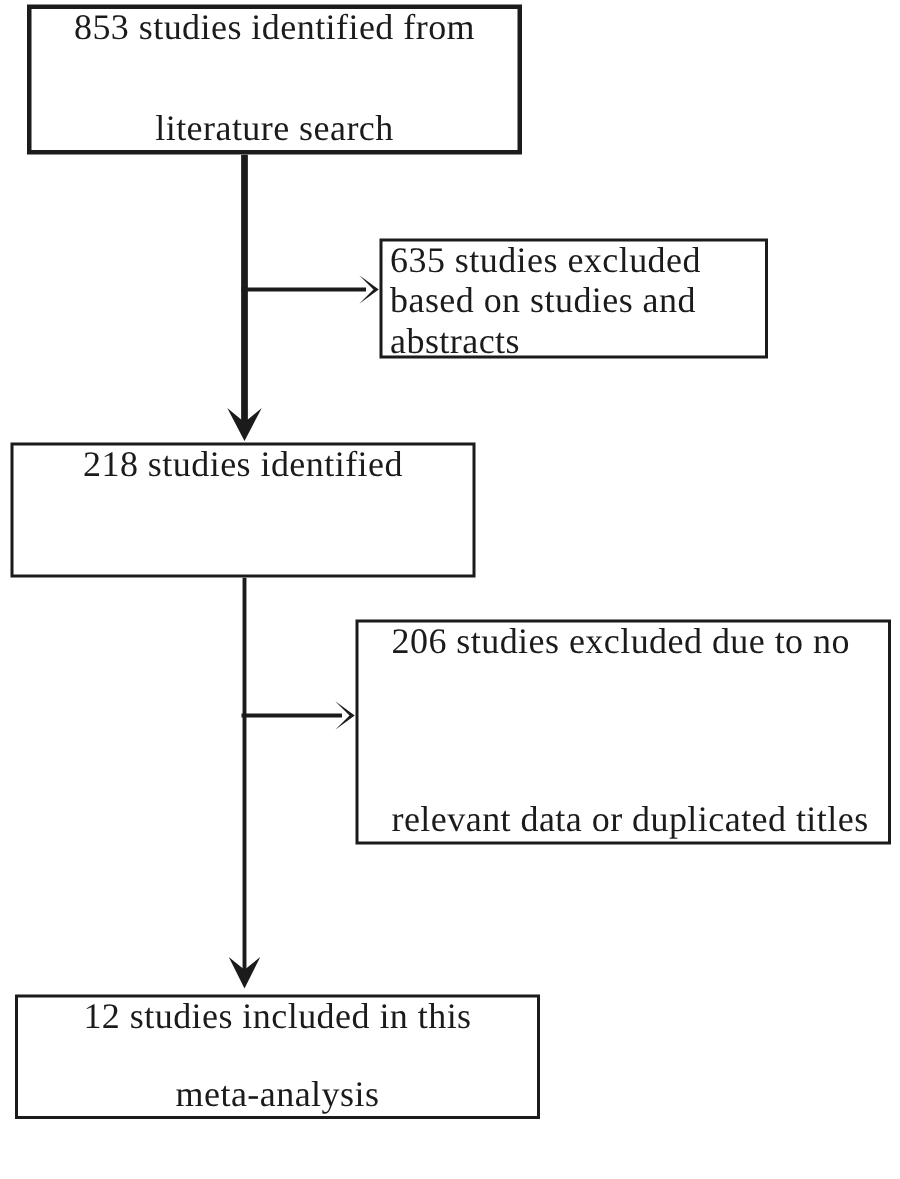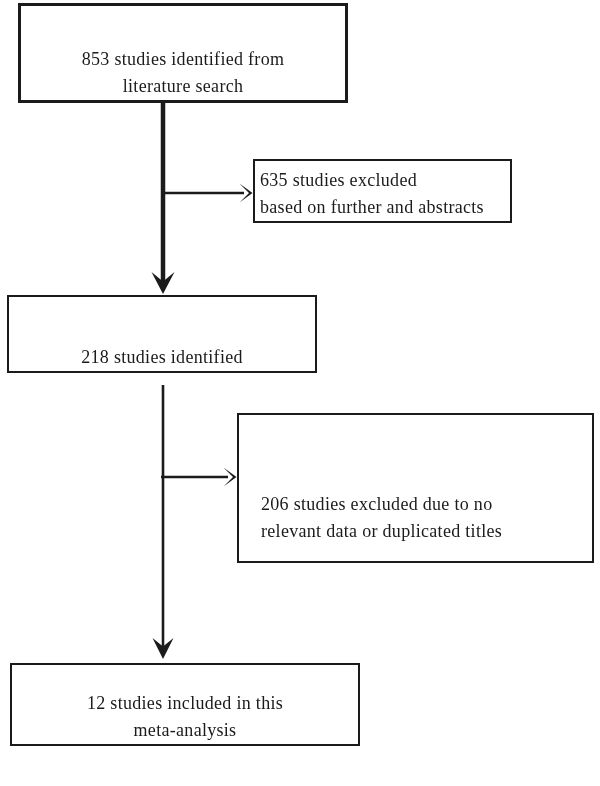--- a/index.html
+++ b/index.html
@@ -12,31 +12,31 @@
     font-family: "Liberation Serif", serif;
     color: #1b1b1b;
     overflow: hidden;
   }
   .node {
     position: absolute;
     border: 2px solid #1b1b1b;
     background: #ffffff;
     display: flex;
     flex-direction: column;
-    justify-content: flex-end;
-    font-size: 18px;
+    justify-content: space-between;
+    font-size: 24px;
     line-height: 27px;
     letter-spacing: 0.3px;
   }
   .node.centered { align-items: center; text-align: center; }
   .node.leftalign { align-items: flex-start; text-align: left; }
   #node-identified      { left: 18px;  top: 3px;   width: 330px; height: 100px; border-width: 3px; }
-  #node-excluded-titles { left: 253px; top: 159px; width: 259px; height: 64px;  padding-left: 5px; }
-  #node-further-review  { left: 7px;   top: 295px; width: 310px; height: 78px; }
-  #node-excluded-data   { left: 237px; top: 413px; width: 357px; height: 150px; padding-left: 22px; padding-bottom: 16px; }
+  #node-excluded-titles { left: 253px; top: 159px; width: 259px; height: 80px;  padding-left: 5px; }
+  #node-further-review  { left: 7px;   top: 295px; width: 310px; height: 90px; }
+  #node-excluded-data   { left: 237px; top: 413px; width: 357px; height: 150px; padding-left: 22px; }
   #node-included        { left: 10px;  top: 663px; width: 350px; height: 83px; }
   .arrows {
     position: absolute;
     left: 0; top: 0;
     width: 600px; height: 786px;
     pointer-events: none;
   }
 </style>
 </head>
 <body>
@@ -58,21 +58,21 @@
     <polygon points="223.5,467.5 233,477 223.5,486.5 236.5,477" fill="#1b1b1b"></polygon>
   </svg>
 
   <div class="node centered" id="node-identified">
     <div>853 studies identified from</div>
     <div>literature search</div>
   </div>
 
   <div class="node leftalign" id="node-excluded-titles">
     <div>635 studies excluded</div>
-    <div>based on further and abstracts</div>
+    <div>based on studies and abstracts</div>
   </div>
 
   <div class="node centered" id="node-further-review">
     <div>218 studies identified</div>
   </div>
 
   <div class="node leftalign" id="node-excluded-data">
     <div>206 studies excluded due to no</div>
     <div>relevant data or duplicated titles</div>
   </div>

